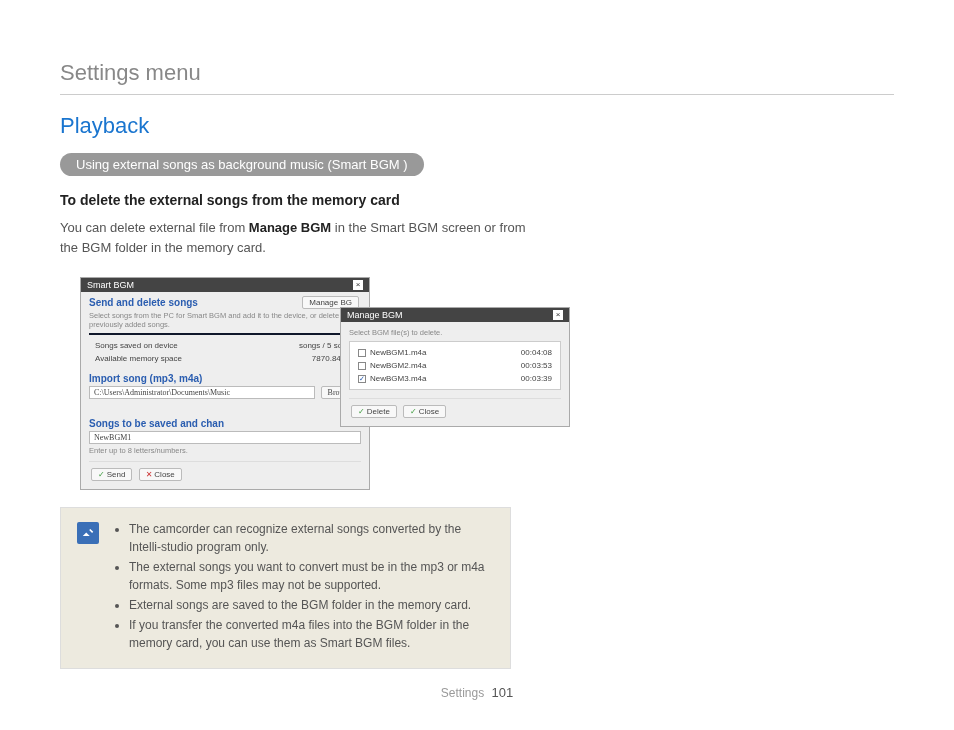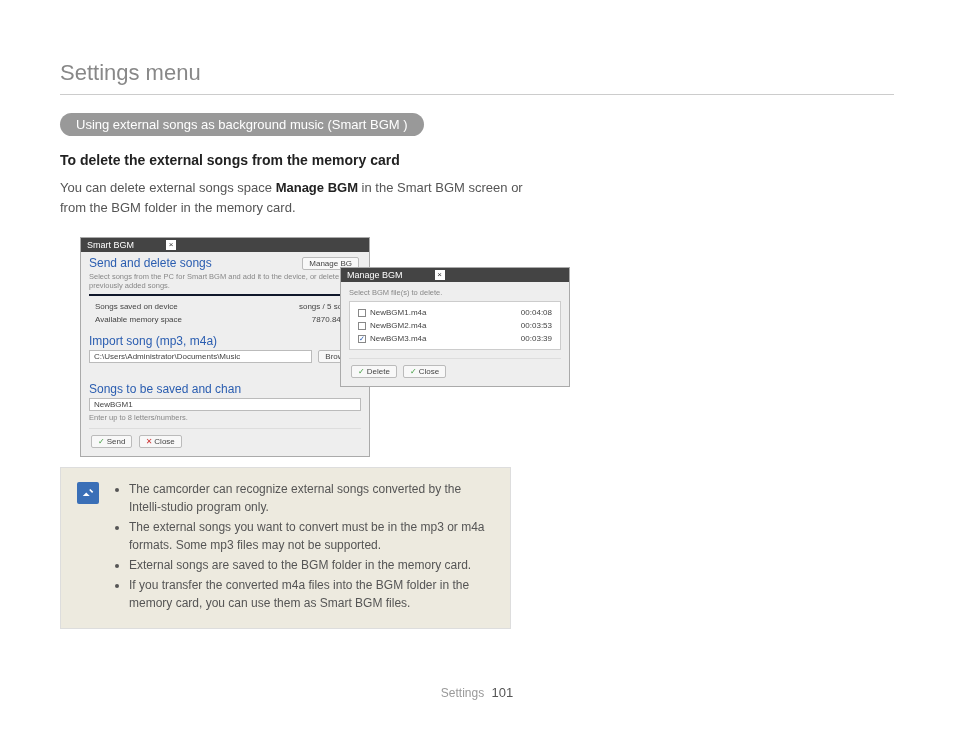--- a/index.html
+++ b/index.html
@@ -64,54 +64,53 @@
     border: 1px solid #aaa;
     font-size: 8px;
     color: #444;
   }
   .dialog-title {
     background: #444;
     color: #fff;
     padding: 2px 6px;
     font-size: 9px;
     display: flex;
-    justify-content: flex-start;
+    justify-content: space-between;
     align-items: center;
-    gap: 32px;
   }
   .dialog-close {
     background: #fff;
     color: #333;
     width: 10px;
     height: 10px;
     display: inline-flex;
     align-items: center;
     justify-content: center;
     font-size: 8px;
     line-height: 1;
   }
   .dialog-body { padding: 4px 8px 8px 8px; }
   .d1 { left: 0; top: 0; width: 290px; }
   .d2 { left: 260px; top: 30px; width: 230px; }
-  .blue-label { color: #2a5db0; font-size: 12px; font-weight: normal; }
+  .blue-label { color: #2a5db0; font-size: 10px; font-weight: bold; }
   .mini-btn {
     display: inline-block;
     background: #f8f8f8;
     border: 1px solid #bbb;
     padding: 1px 6px;
     font-size: 8px;
     border-radius: 2px;
     margin: 0 2px;
   }
   .mini-btn .tick { color: #3a9a3a; margin-right: 2px; }
   .mini-btn .cross { color: #c33; margin-right: 2px; }
   .row { display: flex; justify-content: space-between; padding: 2px 0; }
   .row-box { border-top: 2px solid #0f172a; margin: 4px 0; padding: 4px 6px; }
   .input-line {
-    display: flex; gap: 4px; align-items: center; margin: 2px 0;
+    display: flex; gap: 4px; align-items: center; margin: 2px 0; font-family: Liberation Serif, serif;
   }
   .text-input {
     background: #fff; border: 1px solid #bbb; padding: 1px 4px; font-size: 8px; flex: 1;
   }
   .chk { width: 8px; height: 8px; border: 1px solid #888; display: inline-block; margin-right: 4px; vertical-align: middle; background:#fff;}
   .chk.checked::after { content:"✓"; font-size:7px; color:#2a5db0; position:relative; top:-2px; left:0; }
   .note-box {
     background: #edeadf;
     border: 1px solid #ddd;
     width: 451px;
@@ -147,24 +146,25 @@
   .hint { color:#888; font-size:7.5px; margin-top:2px;}
   .d2 .list-row { display:flex; align-items:center; padding:2px 4px;}
   .d2 .dur { margin-left:auto; }
   .d2-inner { background:#fff; border:1px solid #ccc; padding:4px; margin:4px 0 8px 0;}
 </style>
 </head>
 <body>
 
 <div class="page">
   <div class="page-header">Settings menu</div>
+  <div class="section-title">Playback</div>
   <div class="pill">Using external songs as background music (Smart BGM   )</div>
   <div class="sub-heading">To delete the external songs from the memory card</div>
   <div class="body-text">
-    <span>You can delete external songs space </span><b>Manage BGM</b><span> in the Smart BGM screen or from the BGM folder in the memory card.</span>
+    <span>You can delete external file from </span><b>Manage BGM</b><span> in the Smart BGM screen or from the BGM folder in the memory card.</span>
   </div>
 
   <div class="screenshots">
 
     <div class="dialog d1">
       <div class="dialog-title">
         <span>Smart BGM</span>
         <span class="dialog-close">×</span>
       </div>
       <div class="dialog-body">

